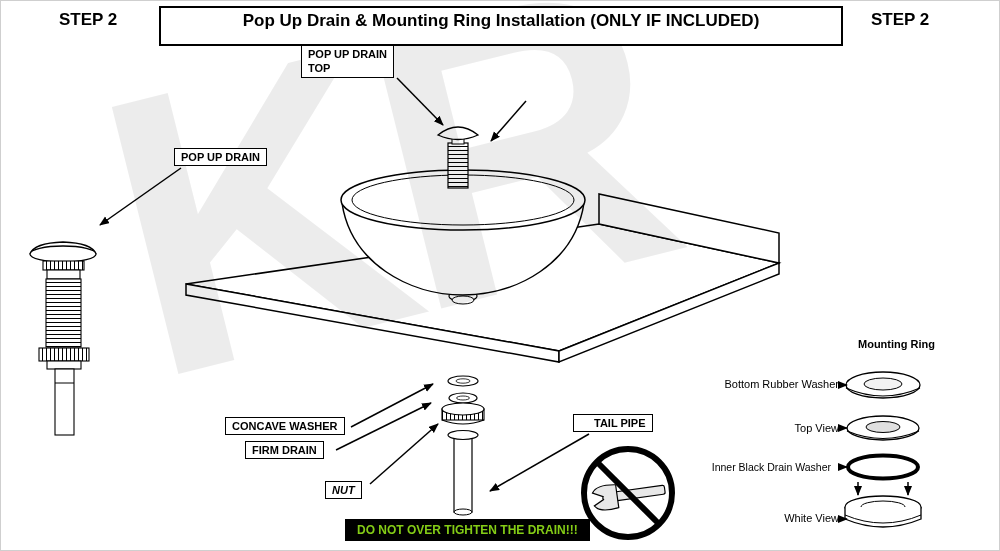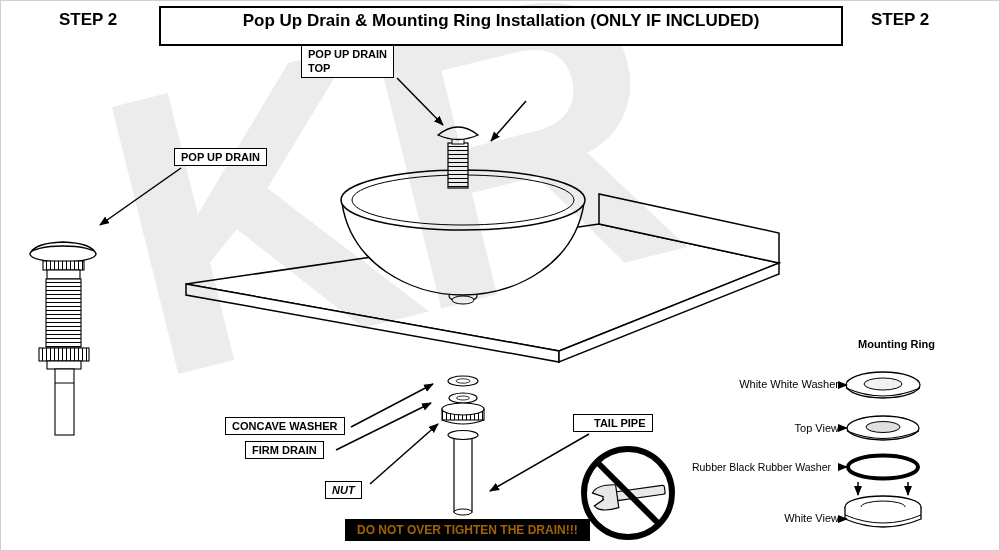--- a/index.html
+++ b/index.html
@@ -30,21 +30,21 @@
   }
   .lbl-pop-up-drain-top { left:300px; top:44px; }
   .lbl-thin-washer     { left:508px; top:80px; }
   .lbl-pop-up-drain    { left:173px; top:147px; }
   .lbl-concave-washer  { left:224px; top:416px; }
   .lbl-firm-washer     { left:244px; top:440px; }
   .lbl-nut             { left:324px; top:480px;font-style:italic; }
   .lbl-tail-pipe       { left:572px; top:413px;padding-left:20px; }
   .warn {
     position:absolute; left:344px; top:518px; z-index:3;
-    background:#000; color:#a16207; font-size:12px; font-weight:bold;
+    background:#000; color:#84cc16; font-size:12px; font-weight:bold;
     padding:4px 12px; white-space:nowrap;
   }
   .mr-title { position:absolute; left:841px; top:337px; z-index:3; font-size:11px; font-weight:bold;margin-left:16px; }
   .r-label  { position:absolute; z-index:3; font-size:11px; text-align:right; width:142px; white-space:nowrap; }
   .r-white  { left:696px; top:377px; }
   .r-top    { left:696px; top:421px; }
   .r-black  { left:688px; top:460px; font-size:10.5px; }
   .r-bottom { left:696px; top:511px; }
 </style>
 </head>
@@ -178,18 +178,18 @@
   </div>
   <div class="lbl lbl-pop-up-drain">POP UP DRAIN</div>
   <div class="lbl lbl-concave-washer">CONCAVE  WASHER</div>
   <div class="lbl lbl-firm-washer">FIRM DRAIN</div>
   <div class="lbl lbl-nut">NUT</div>
   <div class="lbl lbl-tail-pipe">TAIL PIPE</div>
 
   <div class="warn">DO NOT OVER TIGHTEN THE DRAIN!!!</div>
 
   <div class="mr-title">Mounting Ring</div>
-  <div class="r-label r-white">White White Washer</div>
+  <div class="r-label r-white">Bottom Rubber Washer</div>
   <div class="r-label r-top">Top View</div>
-  <div class="r-label r-black">Rubber Black Rubber Washer</div>
+  <div class="r-label r-black">Inner Black Drain Washer</div>
   <div class="r-label r-bottom">White View</div>
 
 </div>
 
 </body></html>

